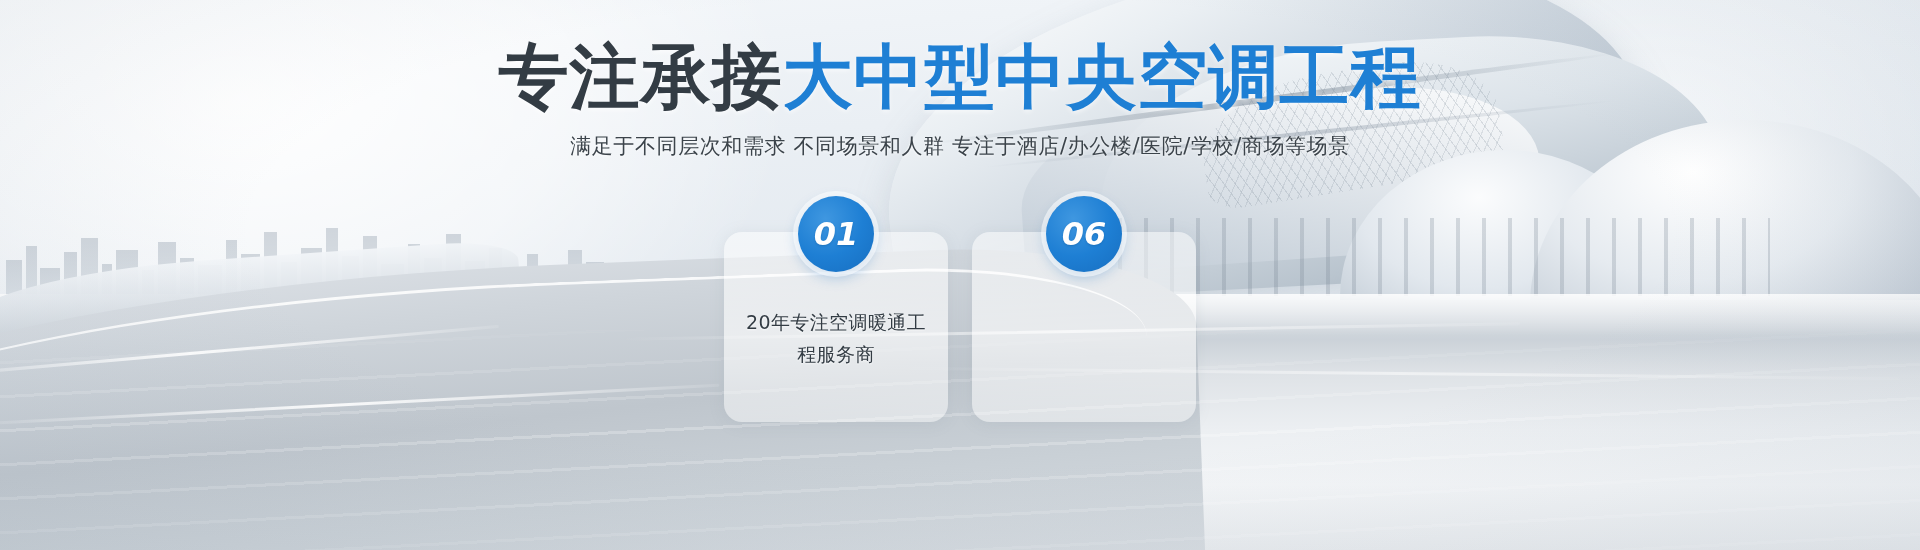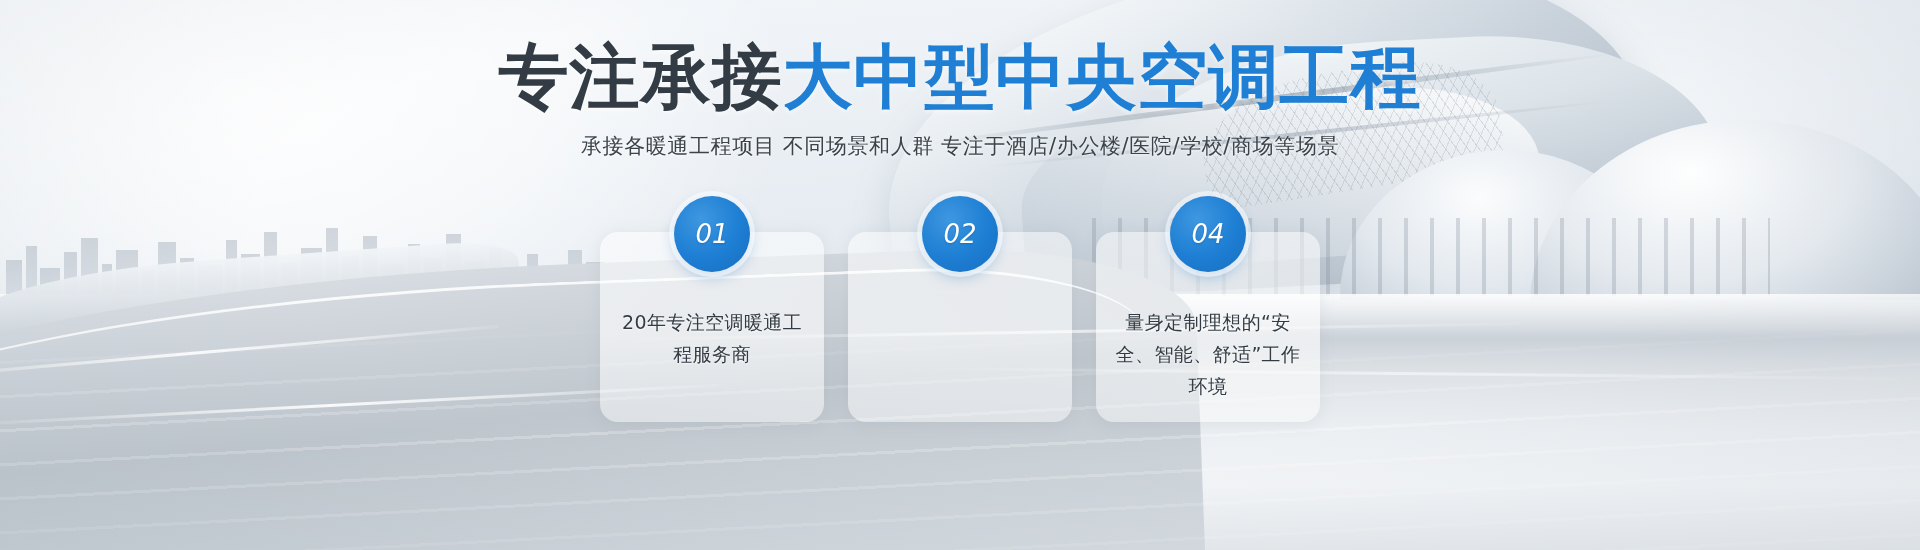--- a/index.html
+++ b/index.html
@@ -173,21 +173,21 @@
   }
   .badge{
     position:absolute;left:50%;top:-36px;transform:translateX(-50%);
     width:76px;height:76px;border-radius:50%;
     background:radial-gradient(circle at 36% 30%, #3f97e0 0%, #1e7fd4 52%, #176ec0 100%);
     box-shadow:0 0 0 5px rgba(255,255,255,.55), 0 5px 14px rgba(23,110,192,.35);
     display:flex;align-items:center;justify-content:center;
   }
   .badge span{
     font-family:"DejaVu Sans","Liberation Sans",sans-serif;
-    font-size:26px;font-weight:normal;font-style:italic;color:#ffffff;
+    font-size:32px;font-weight:bold;font-style:italic;color:#ffffff;
     letter-spacing:0px;line-height:1;
     text-shadow:0 1px 2px rgba(12,78,140,.35);
   }
   .card-text{
     position:absolute;left:16px;right:16px;top:74px;
     font-family:"DejaVu Sans","Liberation Sans",sans-serif;
     font-size:19px;line-height:32px;color:#333c44;text-align:center;
     letter-spacing:.4px;
     text-shadow:0 1px 2px rgba(255,255,255,.8);
   }
@@ -253,41 +253,35 @@
   <div class="road-edge"></div>
   <div class="lane" style="left:-120px;top:352px;width:620px;transform:rotate(-5deg)"></div>
   <div class="lane" style="left:-60px;top:404px;width:780px;transform:rotate(-3deg)"></div>
   <div class="lane" style="left:620px;top:330px;width:900px;transform:rotate(-1deg);opacity:.7"></div>
   <div class="lane" style="left:900px;top:372px;width:1000px;transform:rotate(.6deg);opacity:.55"></div>
   <div class="streaks"></div>
   <div class="vignette"></div>
 
   <div class="headline">
     <h1 class="title"><span class="t-dark">专注承接</span><span class="t-blue">大中型中央空调工程</span></h1>
-    <p class="subtitle">承接各暖通工程项目  不同场景和人群  专注于酒店/办公楼/医院/学校/商场等场景</p>
+    <p class="subtitle">满足于不同层次和需求  不同场景和人群  专注于酒店/办公楼/医院/学校/商场等场景</p>
   </div>
 
   <div class="cards">
 
     <div class="card">
       <div class="badge">
         <span>01</span>
       </div>
       <div class="card-text">20年专注空调暖通工程服务商</div>
     </div>
 
     <div class="card">
       <div class="badge">
-        <span>02</span>
+        <span>06</span>
       </div>
     </div>
 
 
-    <div class="card">
-      <div class="badge">
-        <span>04</span>
-      </div>
-      <div class="card-text">量身定制理想的“安全、智能、舒适”工作环境</div>
-    </div>
 
   </div>
 
 </div>
 
 </body></html>

